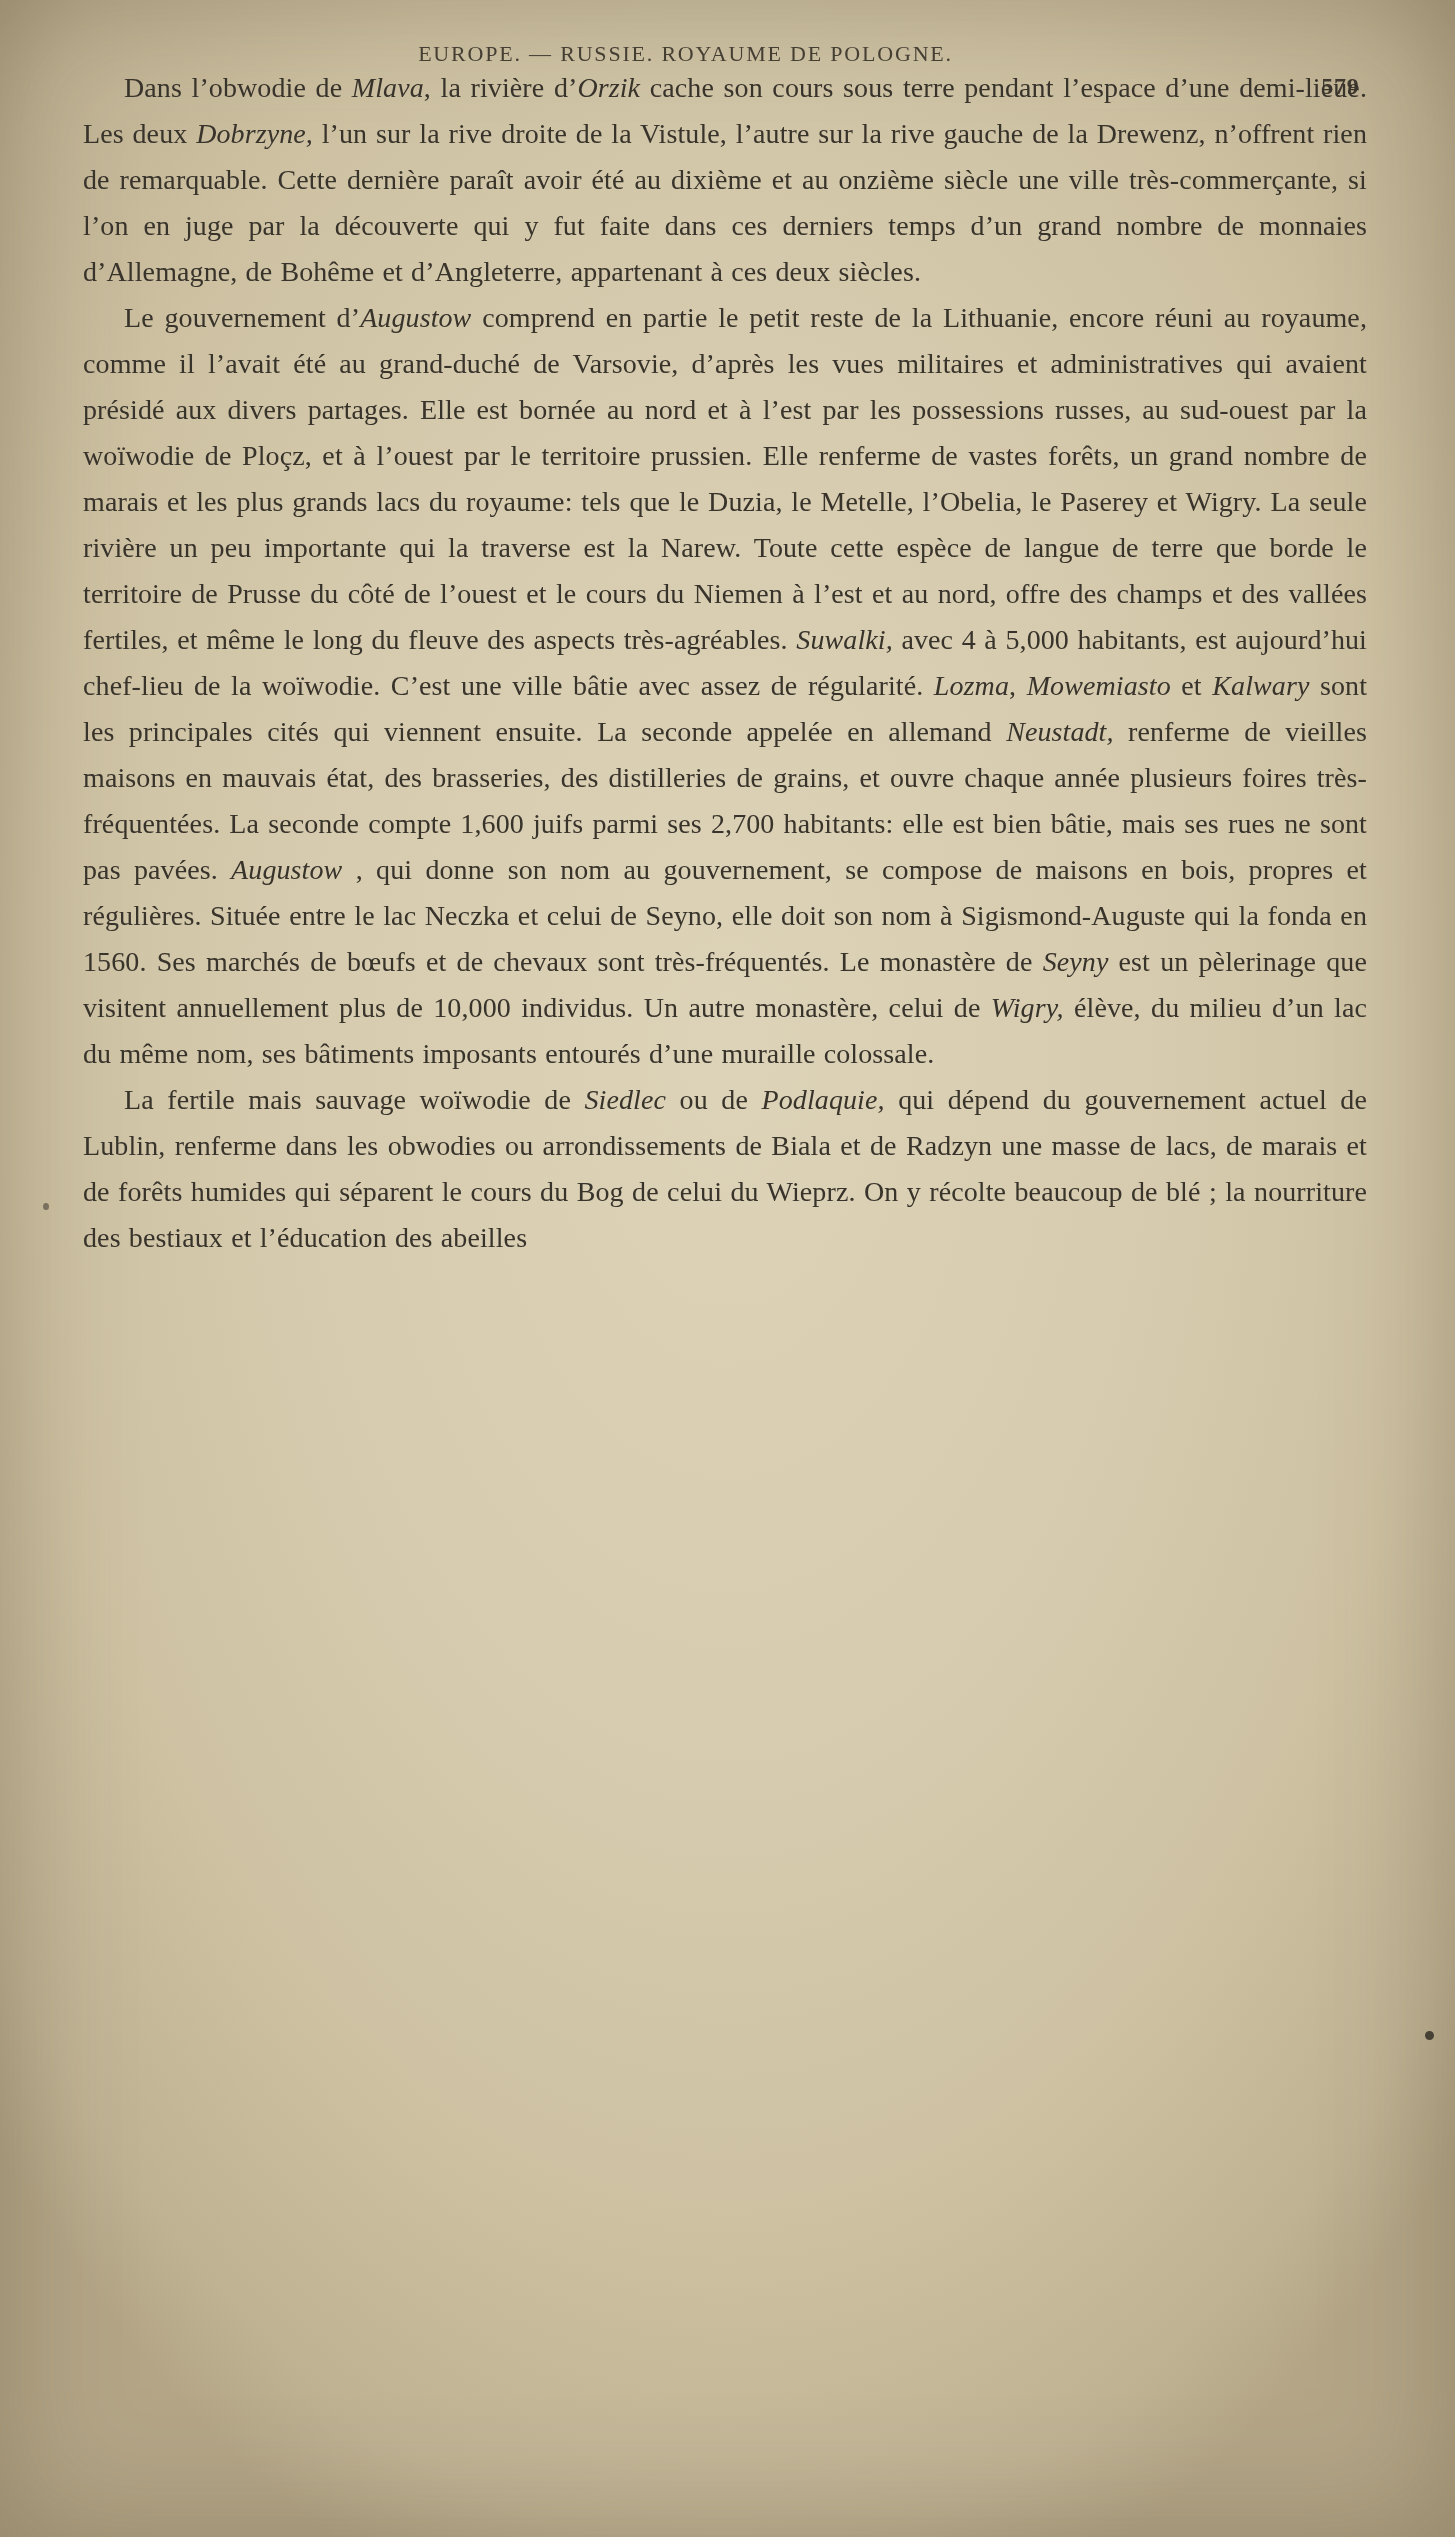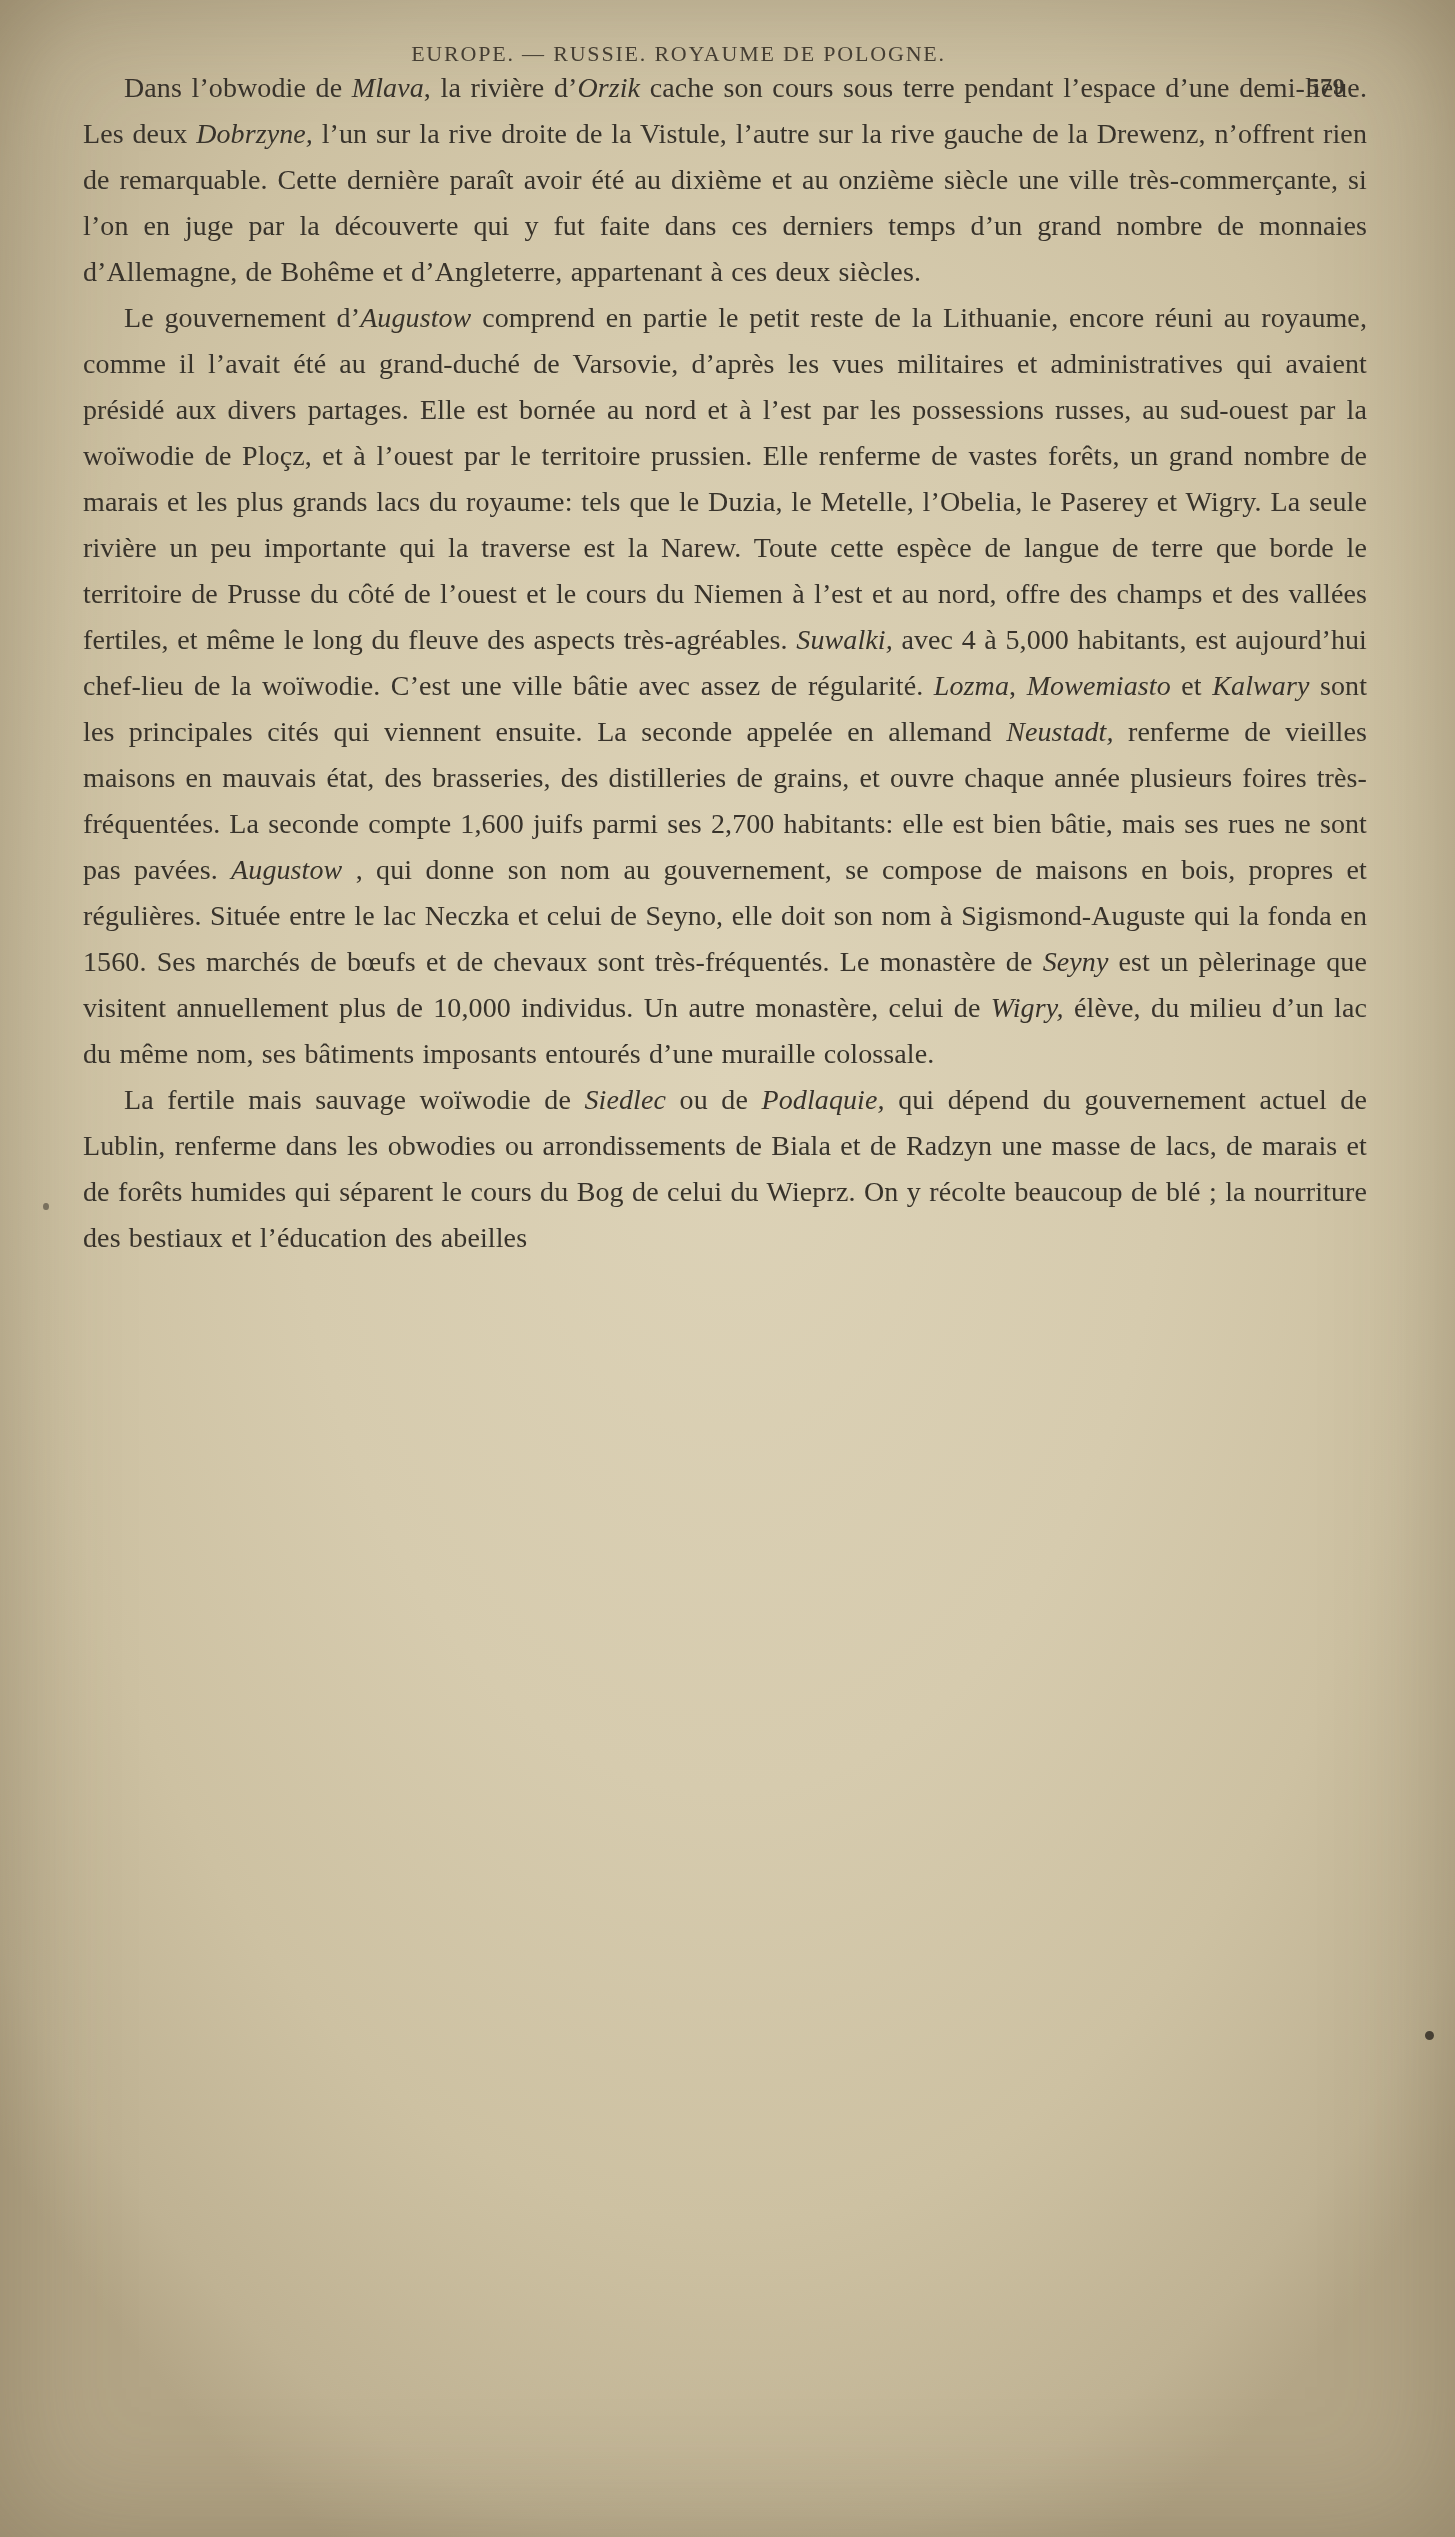--- a/index.html
+++ b/index.html
@@ -19,21 +19,21 @@
     overflow: hidden;
     color: #38332b;
     background:
       radial-gradient(ellipse 981px 1612px at 50% 42%, #ddd3b8 0%, #d6cbae 45%, #cdc1a2 72%, #bfb293 92%, #b3a586 100%);
     box-shadow: inset 0 0 126px rgba(90, 75, 50, 0.35);
   }
   .running-header {
     position: absolute;
     top: 41px;
     left: 83px;
-    right: 98px;
+    right: 84px;
     height: 31px;
     font-size: 22px;
     letter-spacing: 1.8px;
     color: #453e33;
   }
   .running-title {
     position: absolute;
     left: 0;
     right: 0;
     text-align: center;

